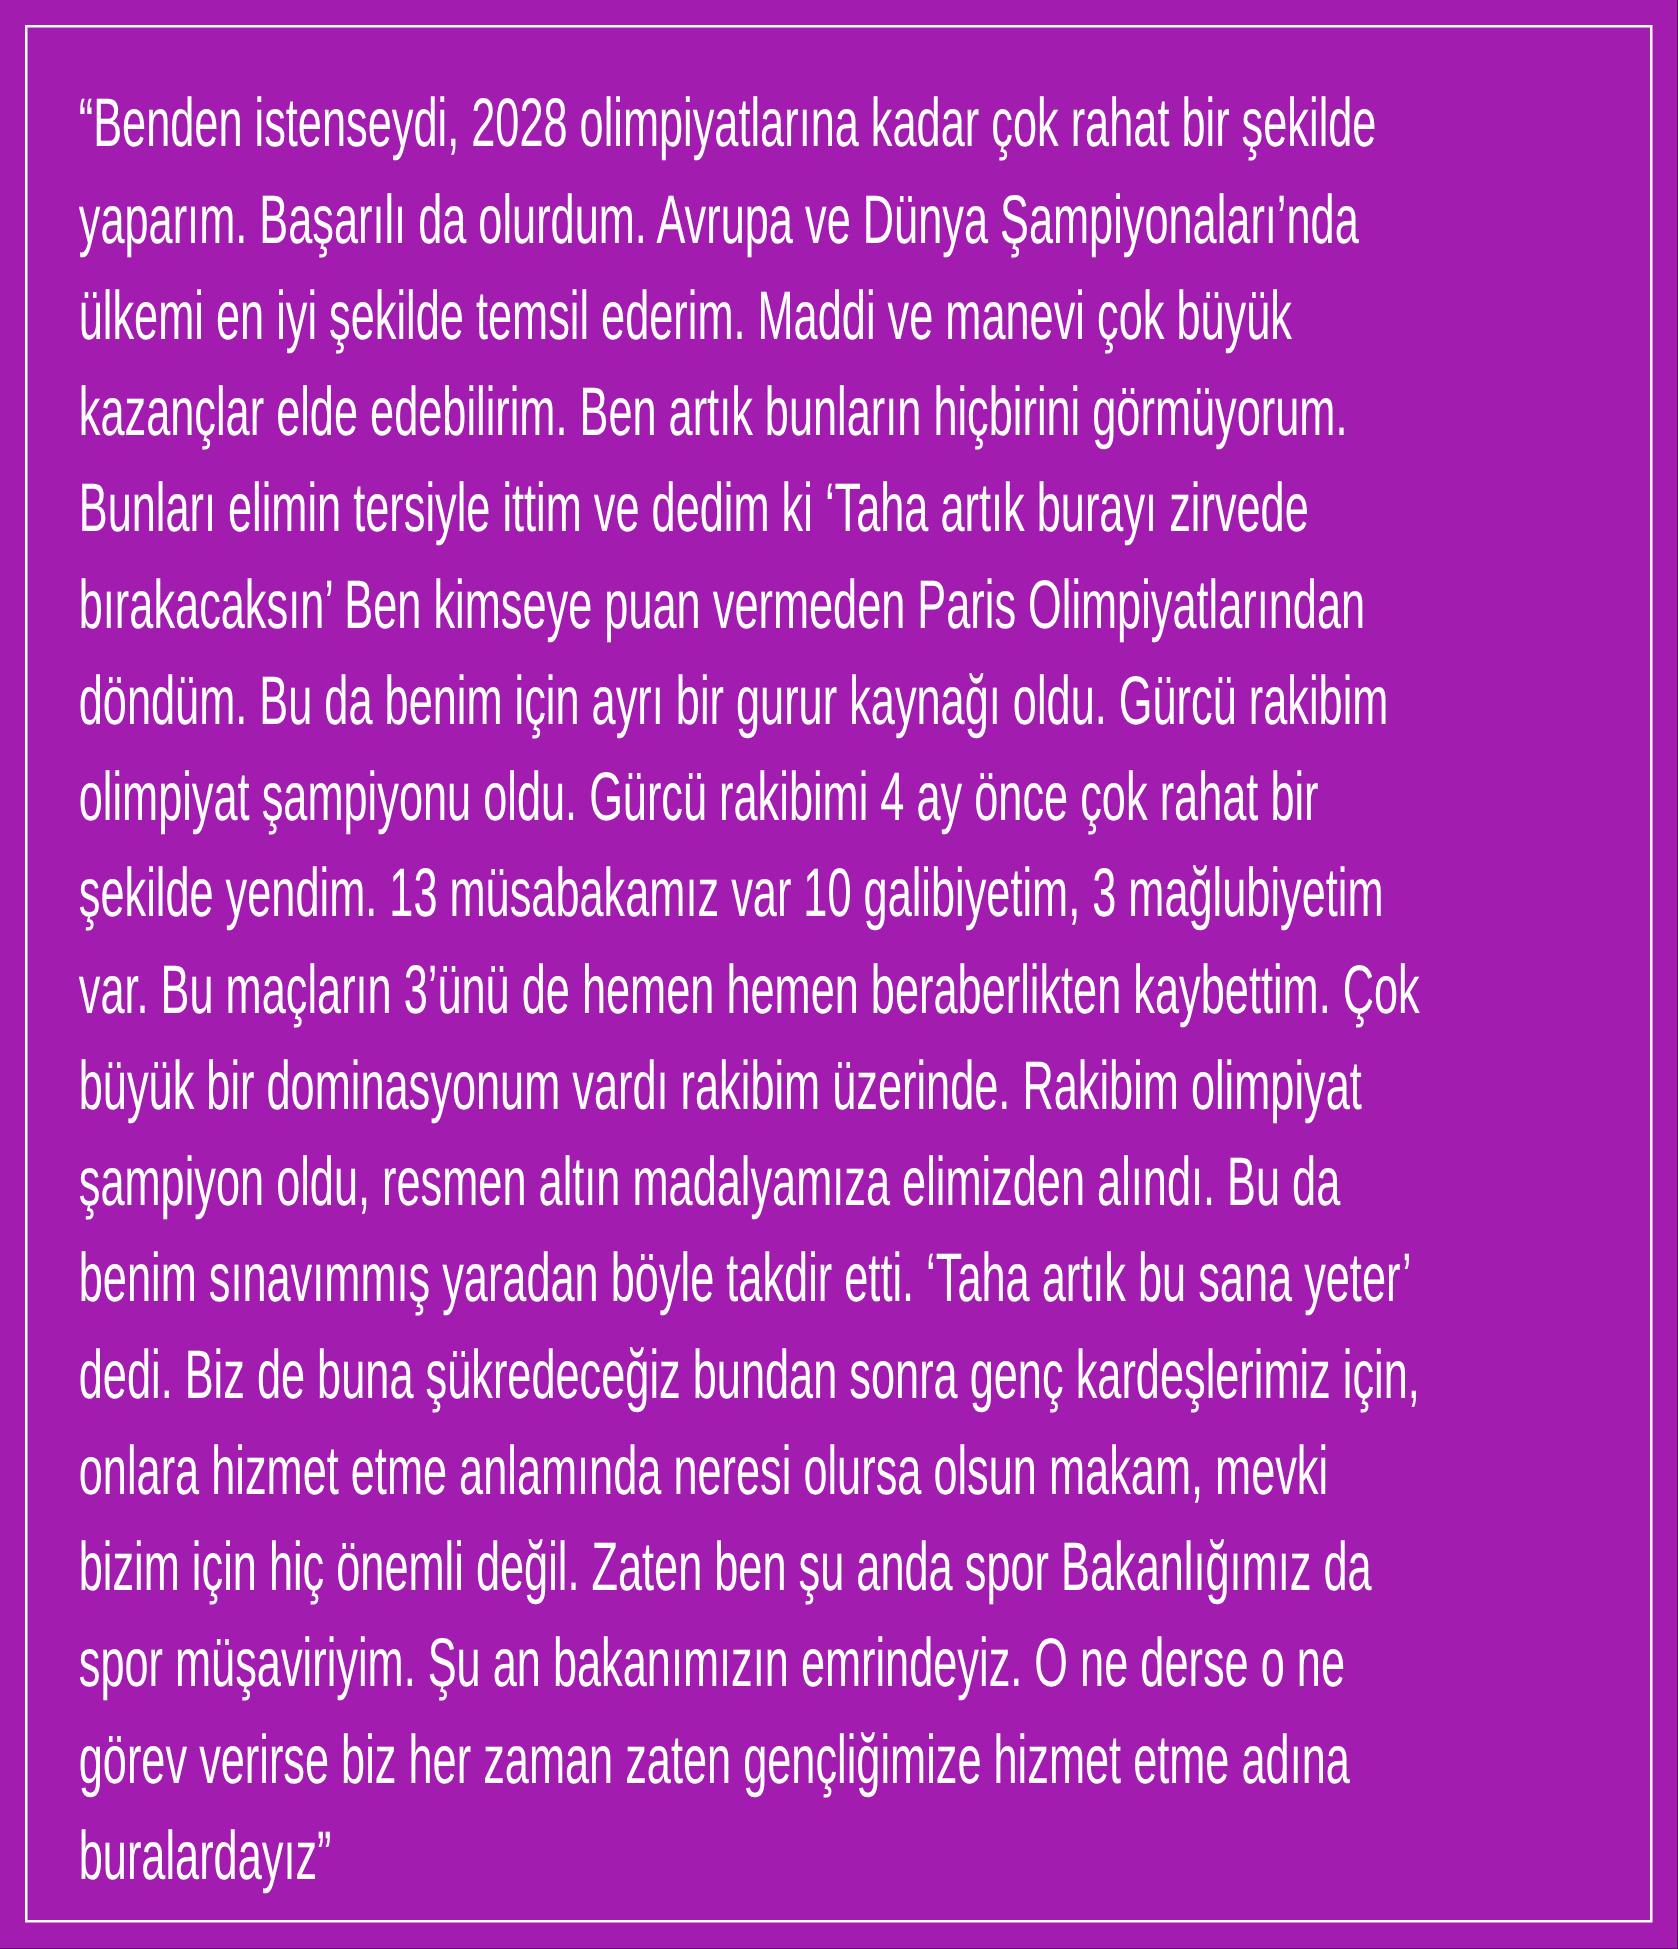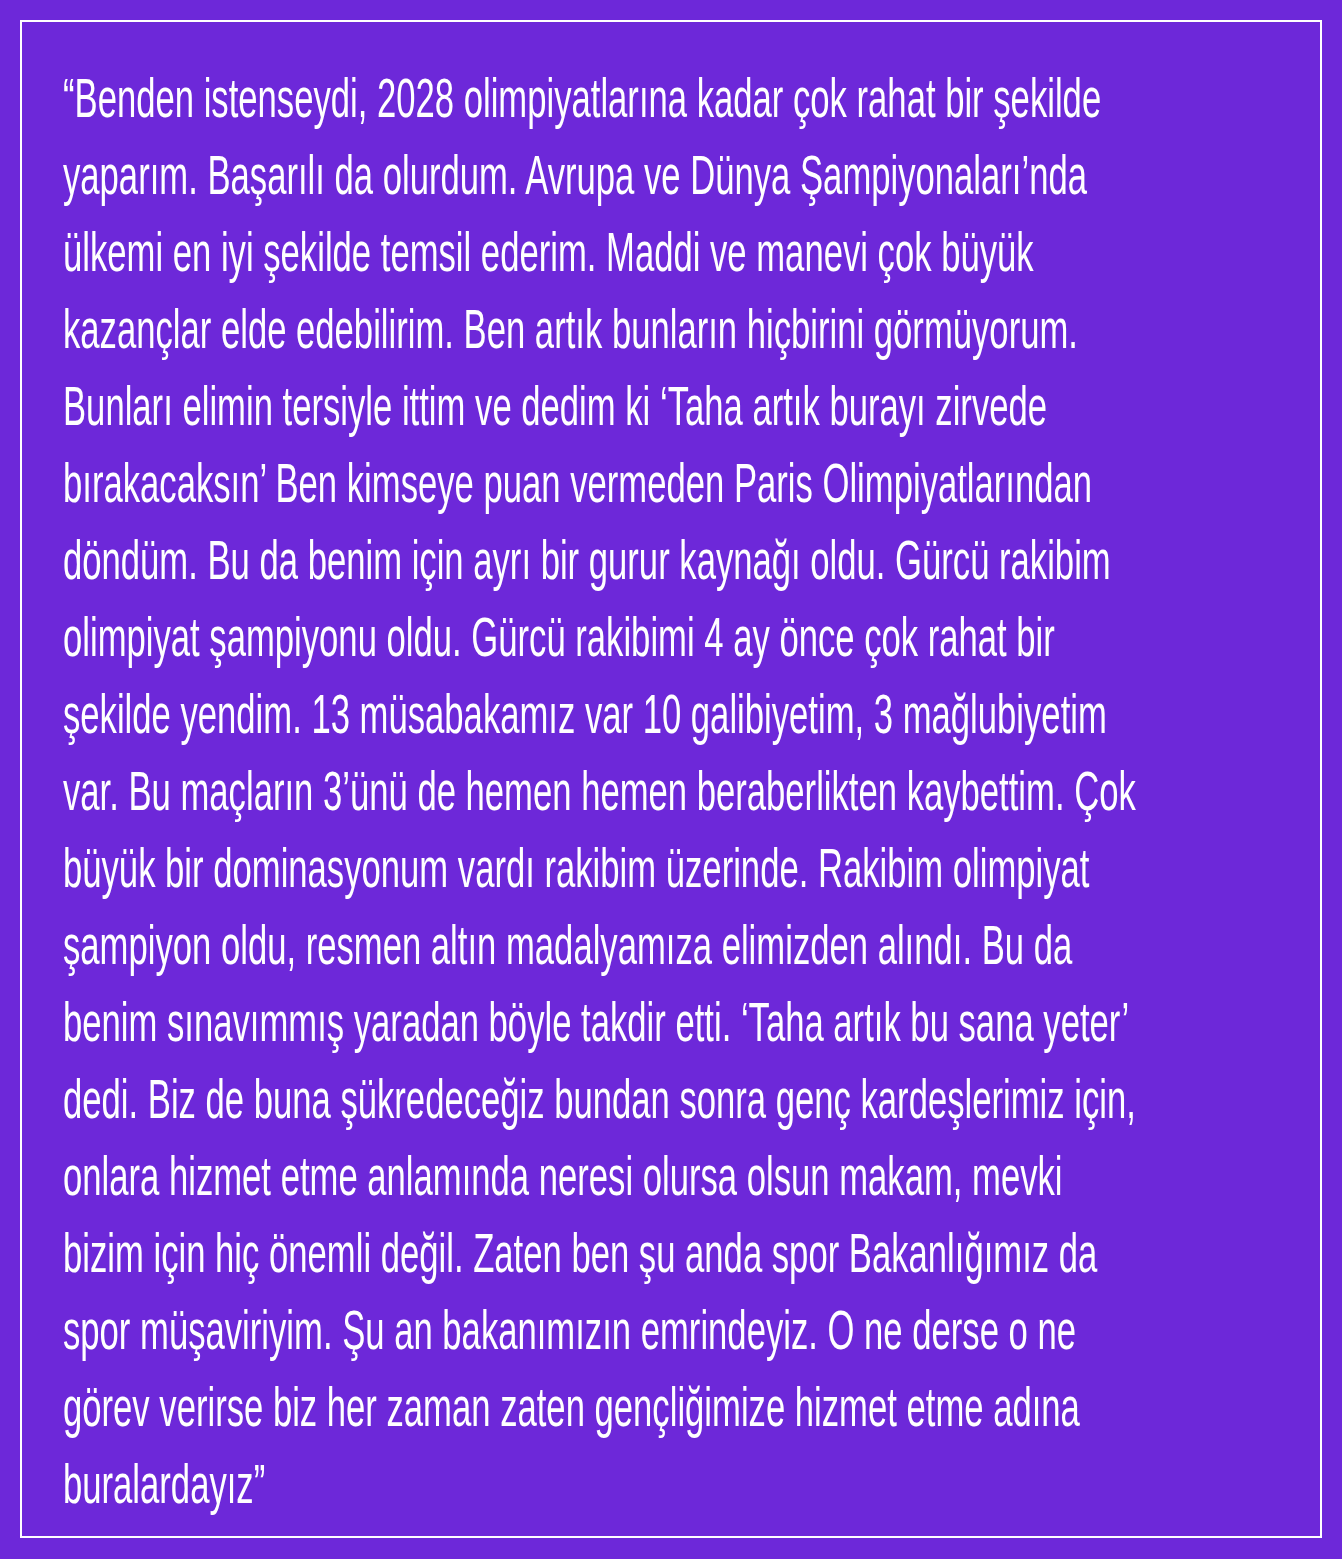--- a/index.html
+++ b/index.html
@@ -10,21 +10,21 @@
   body {
     width: 1342px;
     height: 1559px;
     position: relative;
     overflow: hidden;
     font-family: "Liberation Sans", "DejaVu Sans", sans-serif;
   }
   .card {
     position: absolute;
     inset: 0;
-    background: #6d28d9;
+    background: #a21caf;
   }
   .frame {
     position: absolute;
     left: 20px;
     top: 20px;
     right: 20px;
     bottom: 21px;
     border: 2px solid #ffffff;
     pointer-events: none;
   }

